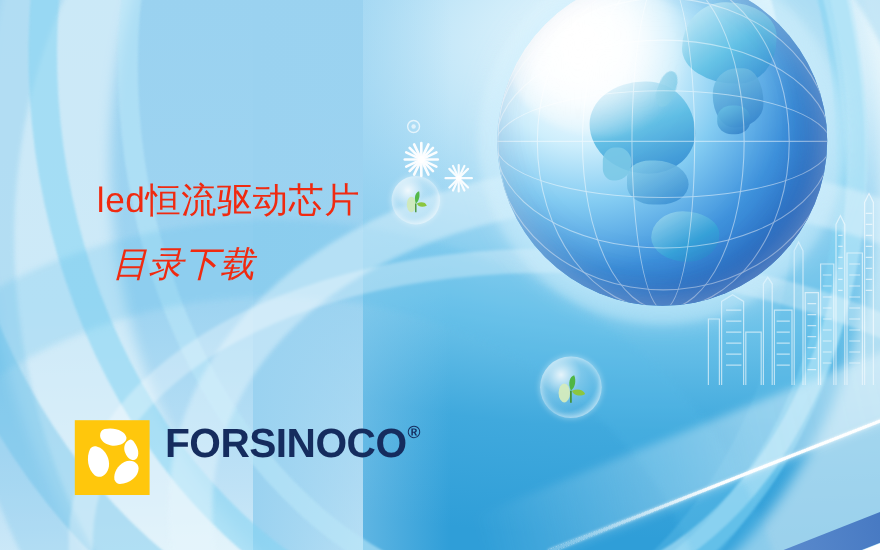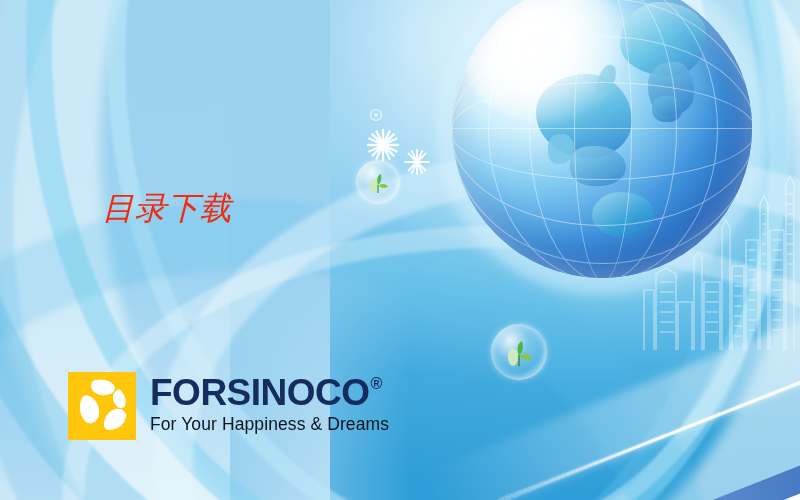--- a/index.html
+++ b/index.html
@@ -203,21 +203,21 @@
     line-height:1.0;
     letter-spacing:.5px;
     white-space:nowrap;
   }
   .headline .l2{
     display:block;margin-top:26px;padding-left:14px;font-style:italic;
   }
 
   
   .logo{
-    position:absolute;left:68px;top:372px;
+    position:absolute;left:68px;top:382px;
     display:flex;align-items:flex-start;
   }
   .logo-mark{
     width:68px;height:68px;
     background:#ffc70c;
     position:relative;flex:none;
   }
   .logo-mark svg{position:absolute;left:0;top:0;}
   .logo-text{margin-left:14px;padding-top:2px;}
   .logo-name{
@@ -357,36 +357,36 @@
   </div>
 
   <div class="band band-soft"></div>
   <div class="band band-line"></div>
   <div class="band band-dark"></div>
   <div class="band band-white"></div>
   <div class="band band-grad"></div>
   <div class="band band-white2"></div>
 
   <div class="headline">
+    <span class="l1">led恒流驱动芯片</span>
     <span class="l2">目录下载</span>
   </div>
 
   <div class="logo">
     <div class="logo-mark">
       <svg width="68" height="68" viewBox="0 0 68 68">
         <g fill="#ffffff">
           <path d="M27 8 C37 6 46 10 47 16 C47 21 40 24 33 23 C27 22 23 18 23 14 C23 11 24 9 27 8 Z"></path>
           <path d="M14 26 C10 34 12 45 18 50 C24 54 30 49 31 42 C32 35 28 28 23 25 C19 23 16 23 14 26 Z"></path>
           <path d="M41 58 C50 58 58 51 58 44 C58 38 51 35 45 38 C39 41 35 48 36 54 C37 57 39 58 41 58 Z"></path>
           <path d="M54 20 C58 25 59 32 56 35 C53 38 48 35 46 30 C44 26 45 21 48 19 C50 17 52 17 54 20 Z"></path>
         </g>
       </svg>
     </div>
     <div class="logo-text">
       <div class="logo-name">
         <span>FORSINOCO</span>
         <span class="logo-reg">®</span>
       </div>
-      <div class="logo-tag">For Your Happiness &amp; Dreams</div>
     </div>
   </div>
 
 </div>
 
 </body></html>

